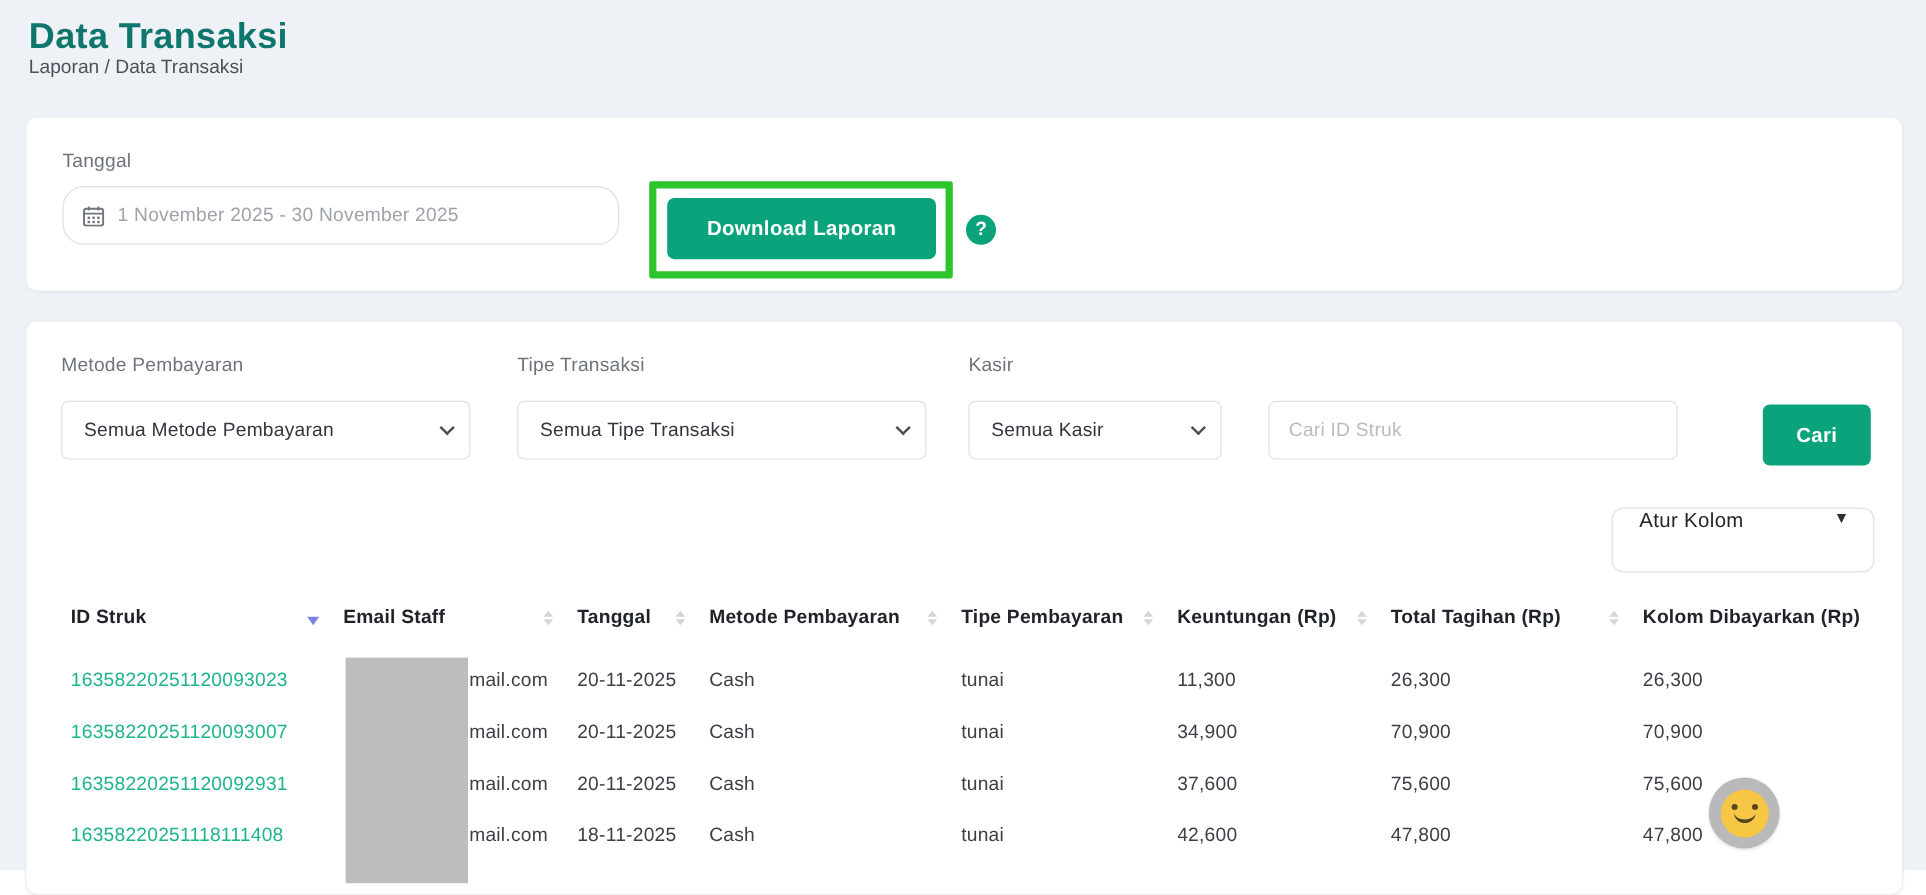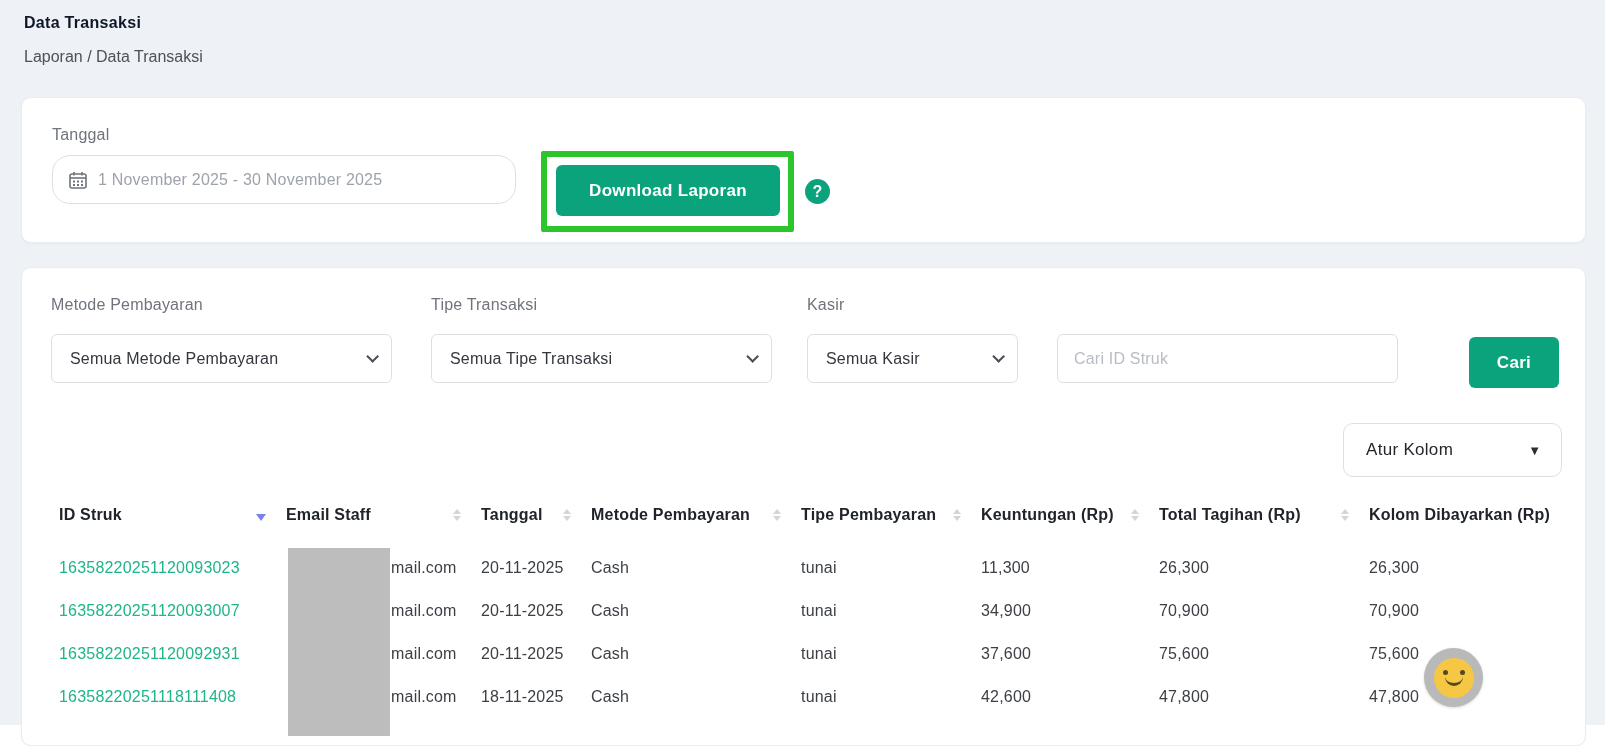--- a/index.html
+++ b/index.html
@@ -1,22 +1,22 @@
 <!DOCTYPE html>
 <html><head>
 <meta charset="utf-8">
 <style>
   * { margin:0; padding:0; box-sizing:border-box; }
   html,body { width:1605px; height:746px; background:#ffffff; overflow:hidden;
               font-family:"Liberation Sans", sans-serif; }
   .page { position:relative; width:1605px; height:746px; }
   .bg-panel { position:absolute; left:0; top:0; width:1605px; height:725px; background:#eef1f5; }
 
-  .page-title { position:absolute; left:24px; top:14px; font-size:16px; font-weight:700;
-                color:#0f172a; letter-spacing:.3px; }
+  .page-title { position:absolute; left:24px; top:14px; font-size:30px; font-weight:700;
+                color:#0f766e; letter-spacing:.3px; }
   .breadcrumb { position:absolute; left:24px; top:48px; font-size:16px; color:#4d5158; }
 
   .card { position:absolute; background:#fff; border:1px solid #e9ecf0; border-radius:10px;
           box-shadow:0 1px 2px rgba(30,40,60,.04); }
   .card-date { left:21px; top:97px; width:1565px; height:146px; }
   .card-filters { left:21px; top:267px; width:1565px; height:479px; overflow:hidden; }
 
   .field-label { position:absolute; font-size:16px; color:#6f747c; letter-spacing:.2px; }
 
   .date-input { position:absolute; left:30px; top:57px; width:464px; height:49px;
@@ -42,21 +42,21 @@
              transform:rotate(45deg) translateY(-3px); flex:0 0 auto; }
 
   .search-input { position:absolute; left:1035px; top:66px; width:341px; height:49px;
                   border:1px solid #dcdfe4; border-radius:6px; padding:0 16px; font-size:16px;
                   color:#33373d; font-family:"Liberation Sans", sans-serif; outline:none; }
   .search-input::placeholder { color:#b8bcc3; letter-spacing:.2px; }
   .btn-cari { position:absolute; left:1447px; top:69px; width:90px; height:51px; font-size:17px; }
 
   .atur-kolom { position:absolute; left:1321px; top:155px; width:219px; height:54px;
                 border:1px solid #dcdfe4; border-radius:10px; background:#fff; display:flex;
-                align-items:center; justify-content:space-between; padding:0 20px 0 22px; cursor:pointer; }
+                align-items:flex-start; justify-content:space-between; padding:0 20px 0 22px; cursor:pointer; }
   .atur-kolom .val { font-size:17px; color:#23272c; letter-spacing:.3px; }
   .atur-kolom .arrow { font-size:13px; color:#2b2f33; }
 
   table.tx { position:absolute; left:37px; top:238px; border-collapse:collapse; table-layout:fixed;
              width:1560px; }
   table.tx col.c0{width:227px} table.tx col.c1{width:195px} table.tx col.c2{width:110px}
   table.tx col.c3{width:210px} table.tx col.c4{width:180px} table.tx col.c5{width:178px}
   table.tx col.c6{width:210px} table.tx col.c7{width:250px}
   table.tx th { height:40px; vertical-align:top; text-align:left; font-size:16px; font-weight:600;
                 color:#20242a; letter-spacing:.2px; }

